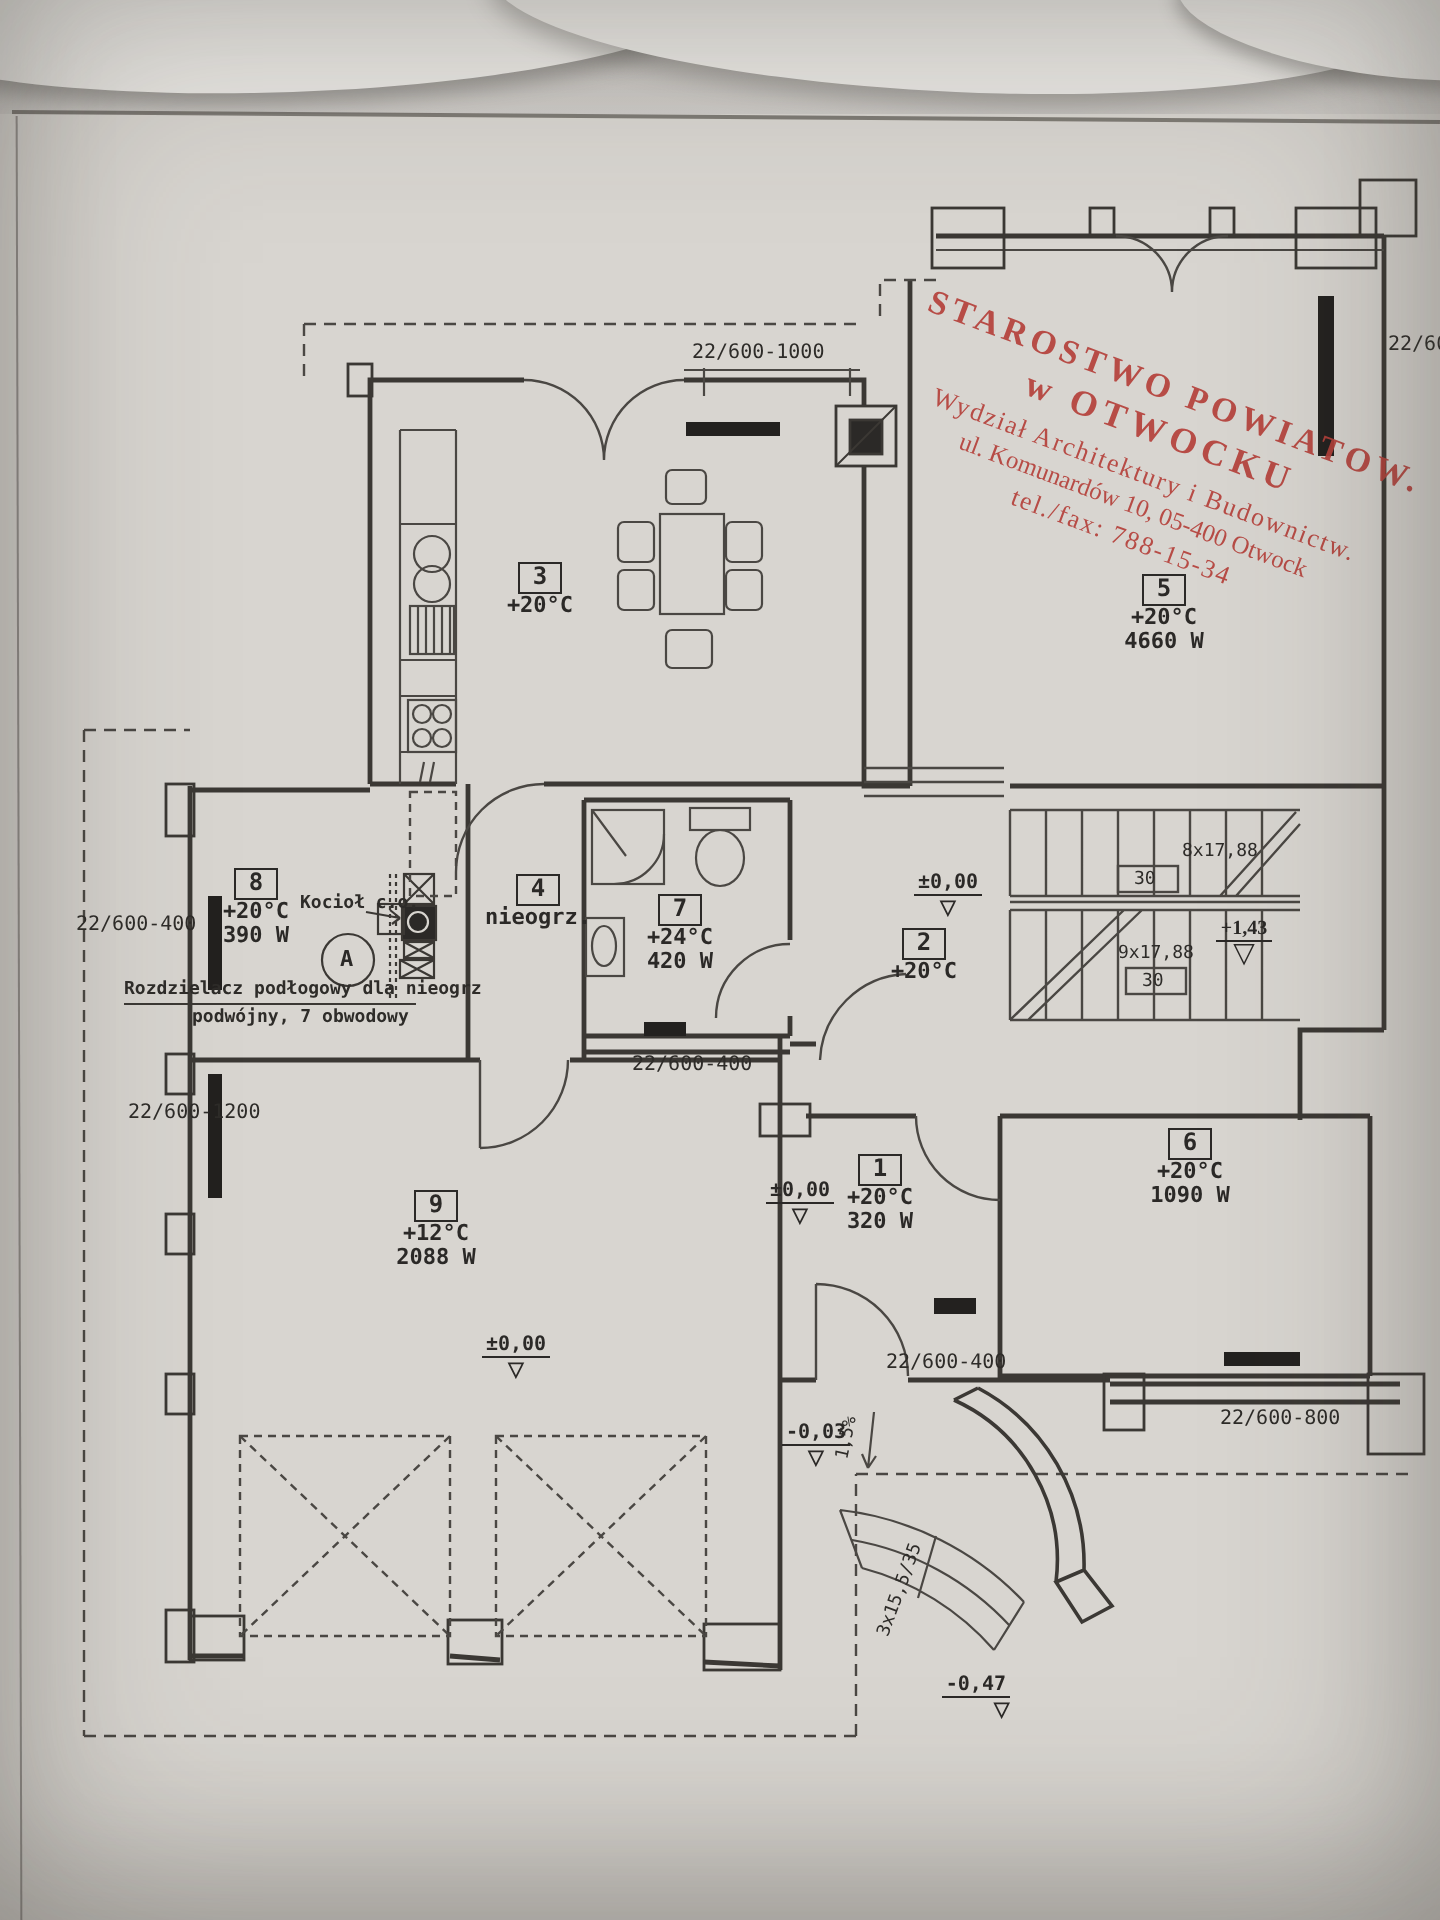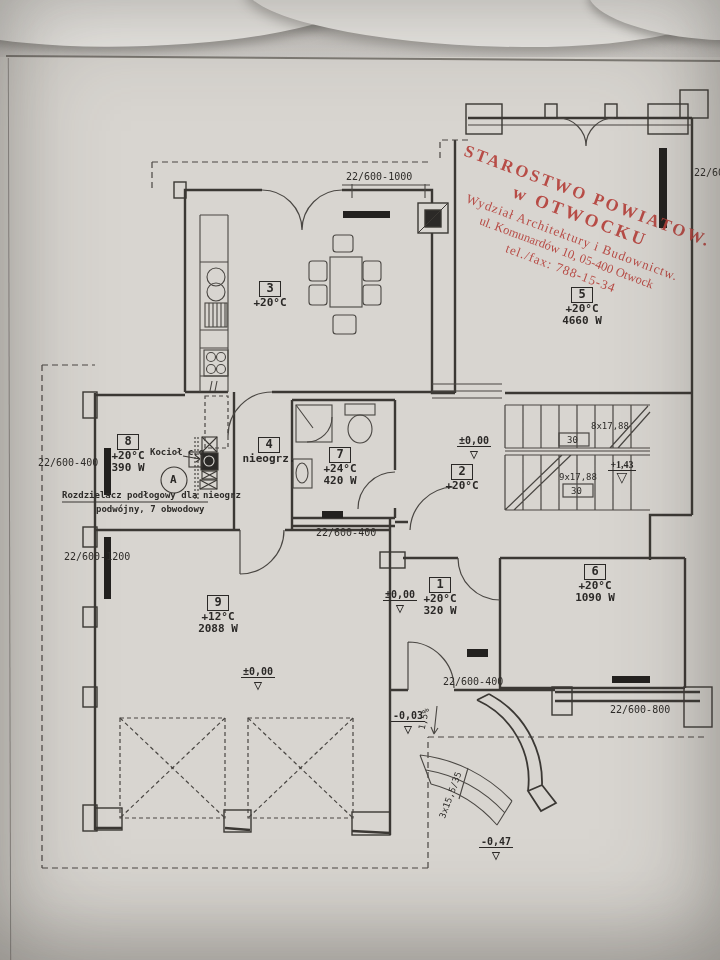--- a/index.html
+++ b/index.html
@@ -279,21 +279,21 @@
     <span class="tri">▽</span>
   </div>
   <div class="level" style="left:600px;top:454px;width:44px;font-family:Liberation Serif, serif;">
     <span class="v">+1,43</span>
     <span class="tri">▽</span>
   </div>
   <div class="level" style="left:386px;top:704px;width:44px;">
     <span class="v">-0,03</span>
     <span class="tri">▽</span>
   </div>
-  <div class="level" style="left:474px;top:830px;width:44px;">
+  <div class="level" style="left:461px;top:830px;width:44px;text-align:right;">
     <span class="v">-0,47</span>
     <span class="tri">▽</span>
   </div>
 
   <div class="txt stxt" style="left:556px;top:421px;margin-left:35px;">8x17,88</div>
   <div class="txt stxt" style="left:567px;top:435px;">30</div>
   <div class="txt stxt" style="left:559px;top:472px;">9x17,88</div>
   <div class="txt stxt" style="left:571px;top:486px;">30</div>
   <div class="txt stxt rot" style="left:426px;top:790px;transform:rotate(-70deg);">3x15,5/35</div>
   <div class="txt stxt rot" style="left:413px;top:714px;transform:rotate(-78deg);">1,5%</div>

